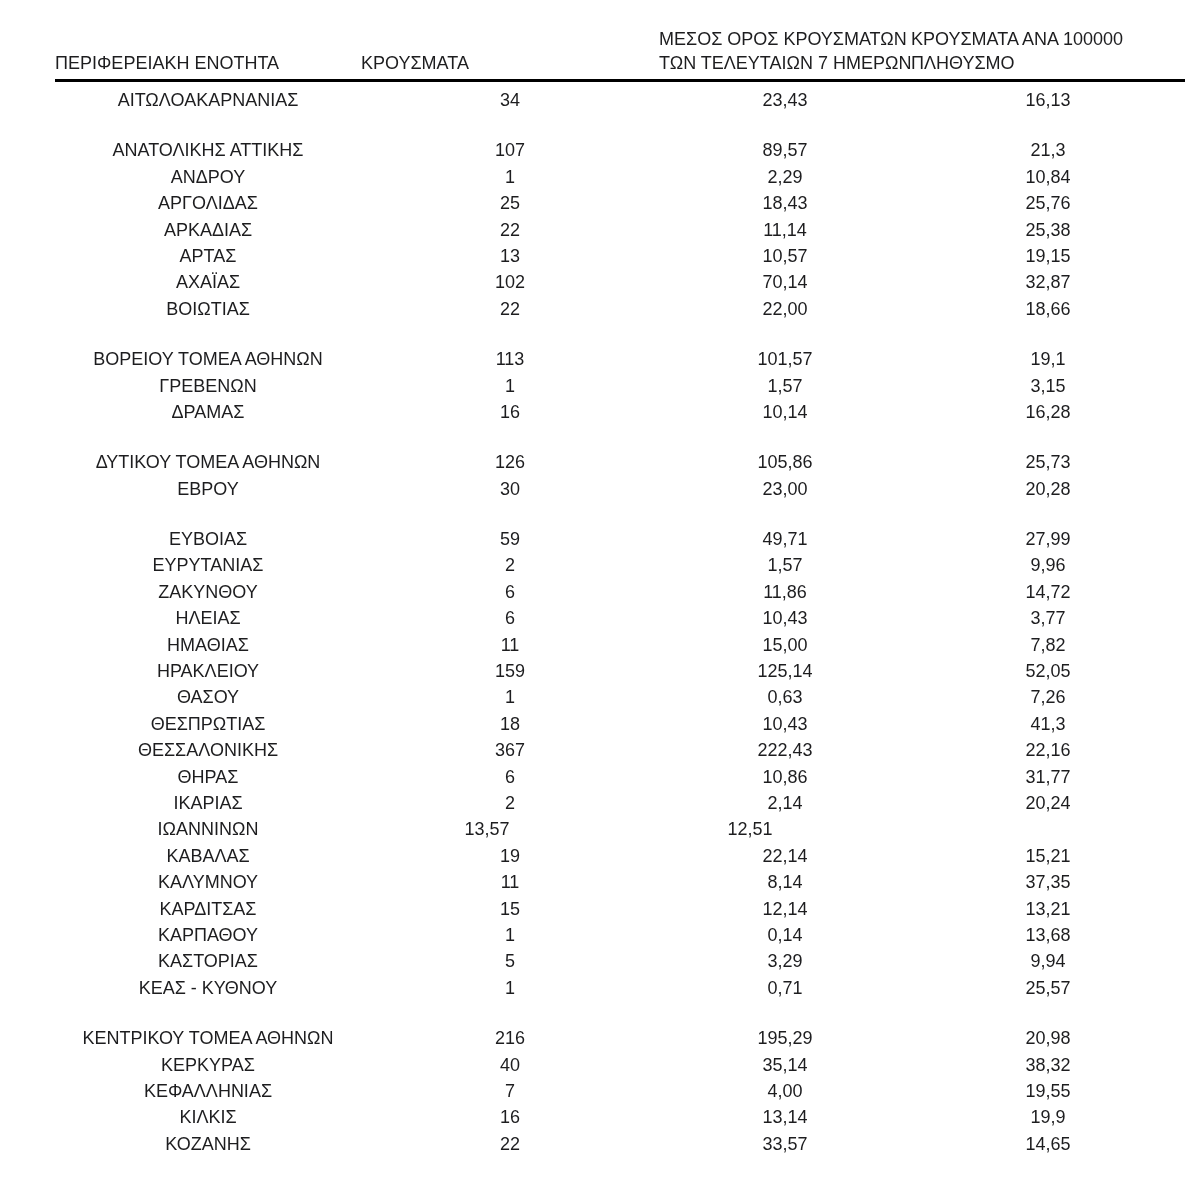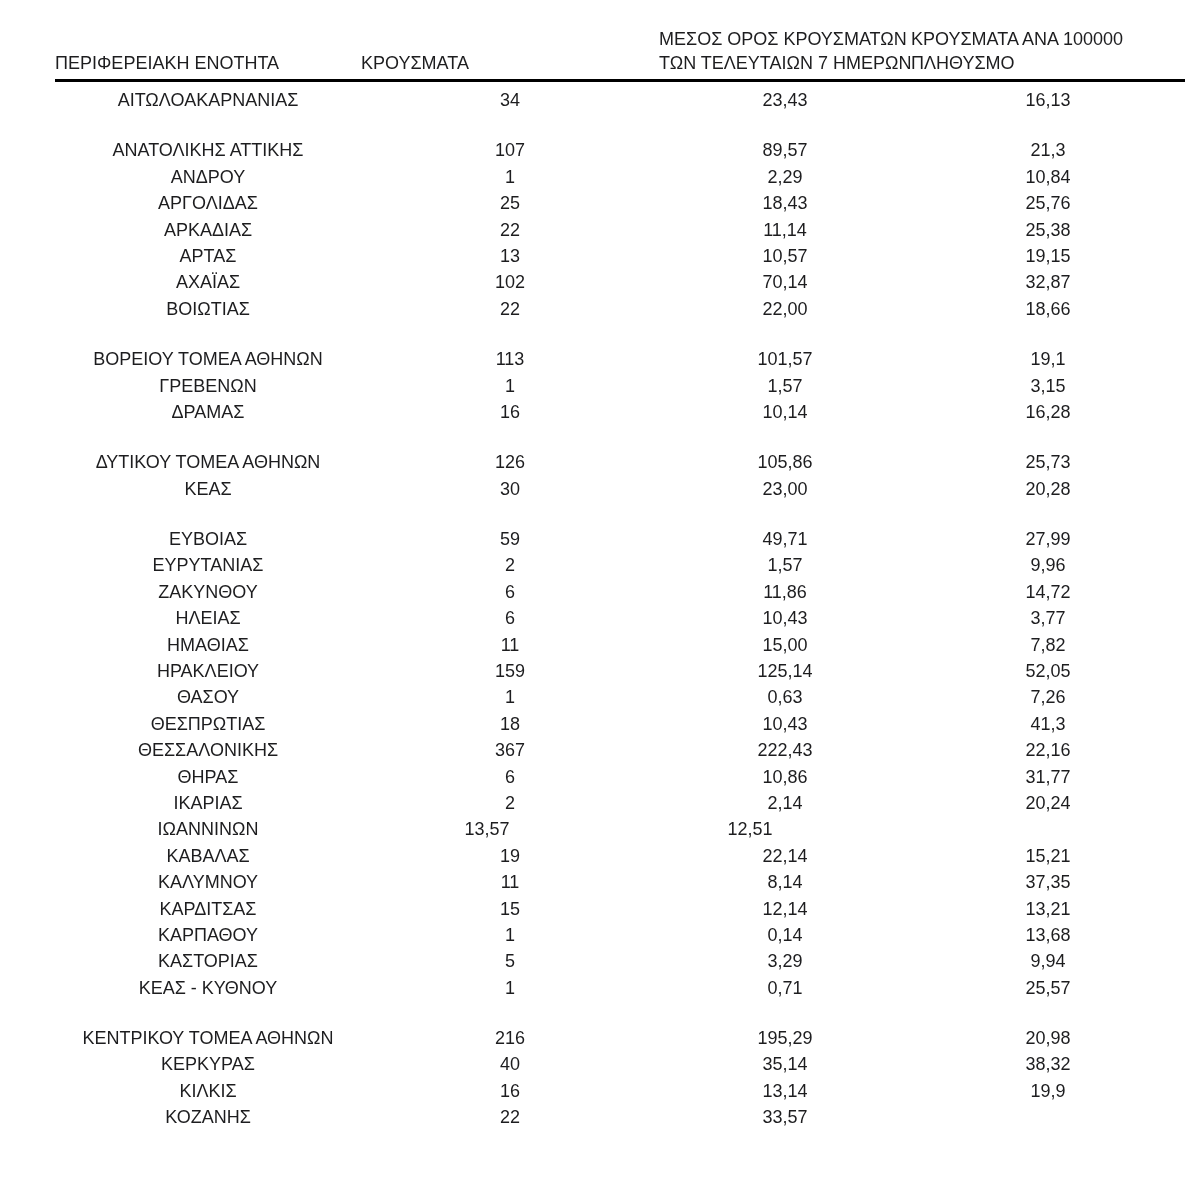--- a/index.html
+++ b/index.html
@@ -32,21 +32,21 @@
     white-space: nowrap;
   }
   .th span { display: block; }
   .col-region  { width: 306px; }
   .col-cases   { width: 298px; }
   .col-avg7    { width: 252px; }
   .col-per100k { width: 274px; }
   .tbody { padding-top: 5px; }
   .tr {
     display: flex;
-    align-items: flex-end;
+    align-items: center;
     height: 26.4px;
   }
   .td {
     text-align: center;
     font-size: 18px;
     line-height: 26.4px;
     white-space: nowrap;
   }
   .row-gap { height: 24px; }
 </style>
@@ -143,21 +143,21 @@
     <div class="td col-per100k">16,28</div>
   </div>
         <div class="row-gap"></div>
         <div class="tr">
     <div class="td col-region">ΔΥΤΙΚΟΥ ΤΟΜΕΑ ΑΘΗΝΩΝ</div>
     <div class="td col-cases">126</div>
     <div class="td col-avg7">105,86</div>
     <div class="td col-per100k">25,73</div>
   </div>
         <div class="tr">
-    <div class="td col-region">ΚΕΑΣ</div>
+    <div class="td col-region">ΕΒΡΟΥ</div>
     <div class="td col-cases">30</div>
     <div class="td col-avg7">23,00</div>
     <div class="td col-per100k">20,28</div>
   </div>
         <div class="row-gap"></div>
         <div class="tr">
     <div class="td col-region">ΕΥΒΟΙΑΣ</div>
     <div class="td col-cases">59</div>
     <div class="td col-avg7">49,71</div>
     <div class="td col-per100k">27,99</div>
@@ -270,25 +270,32 @@
     <div class="td col-avg7">195,29</div>
     <div class="td col-per100k">20,98</div>
   </div>
         <div class="tr">
     <div class="td col-region">ΚΕΡΚΥΡΑΣ</div>
     <div class="td col-cases">40</div>
     <div class="td col-avg7">35,14</div>
     <div class="td col-per100k">38,32</div>
   </div>
         <div class="tr">
+    <div class="td col-region">ΚΕΦΑΛΛΗΝΙΑΣ</div>
+    <div class="td col-cases">7</div>
+    <div class="td col-avg7">4,00</div>
+    <div class="td col-per100k">19,55</div>
+  </div>
+        <div class="tr">
     <div class="td col-region">ΚΙΛΚΙΣ</div>
     <div class="td col-cases">16</div>
     <div class="td col-avg7">13,14</div>
     <div class="td col-per100k">19,9</div>
   </div>
         <div class="tr">
     <div class="td col-region">ΚΟΖΑΝΗΣ</div>
     <div class="td col-cases">22</div>
     <div class="td col-avg7">33,57</div>
+    <div class="td col-per100k">14,65</div>
   </div>
       </div>
   </div>
 </div>
 
 </body></html>

